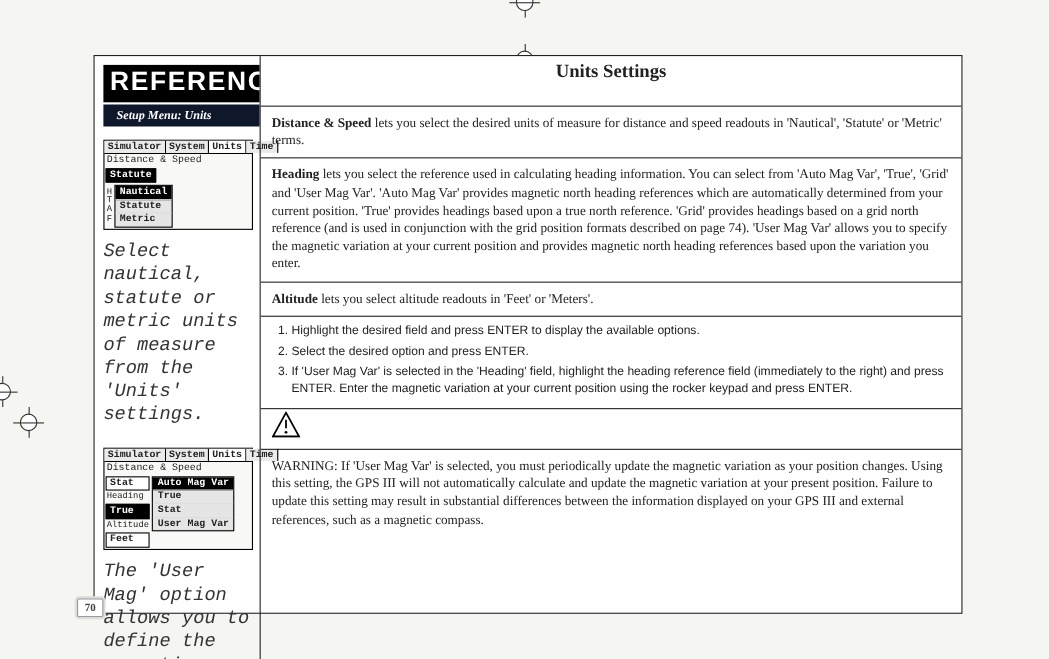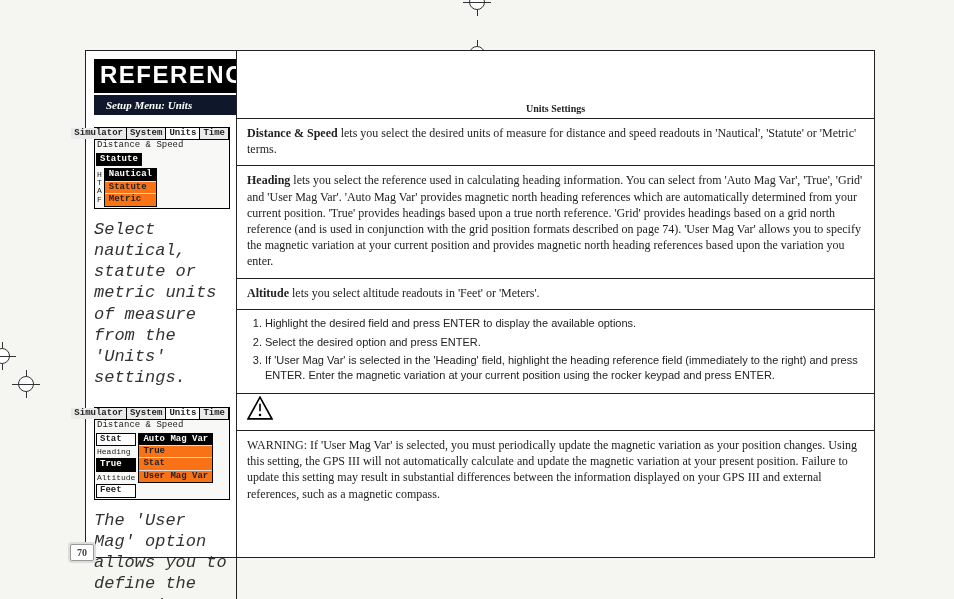--- a/index.html
+++ b/index.html
@@ -33,37 +33,37 @@
     background: #fff;
     display: grid;
     grid-template-columns: 150px 1fr;
   }
 
   .left-col { padding: 8px 0 8px 8px; display: flex; flex-direction: column; }
   .ref-block { background: #000; color: #fff; font-family: 'Arial Narrow', Arial, sans-serif; font-stretch: condensed; font-weight: 900; letter-spacing: 1.5px; font-size: 24px; padding: 2px 6px 4px; margin-bottom: 2px; }
   .submenu { background: #0f172a; color: #fff; font-style: italic; font-weight: bold; font-size: 11px; padding: 4px 12px; margin-bottom: 12px; }
 
   .screenshotbox { border: 1px solid #000; background: #f8f8f6; padding: 0; margin: 0 6px 10px 0; font-family: "Courier New", monospace; font-size: 9px; line-height: 1.05; }
-  .tabs { display: flex; border-bottom: 1px solid #000; justify-content: flex-end; }
+  .tabs { display: flex; border-bottom: 1px solid #000; }
   .tab { border-right: 1px solid #000; padding: 1px 3px; background: #eaeaea; font-weight: bold; }
   .tab.sel { background: #fff; }
   .scrow { display: flex; align-items: center; }
   .scrow .lab { font-size: 8px; padding: 1px 2px; }
   .field { border: 1px solid #000; padding: 1px 3px; margin: 1px; background: #fff; font-weight: bold; font-size: 9px; }
-  .menu { border: 1px solid #000; background: #f97316; display: flex; flex-direction: column; margin: 1px; }
+  .menu { border: 1px solid #000; background: #e5e5e5; display: flex; flex-direction: column; margin: 1px; }
   .menu .opt { padding: 1px 4px; border-bottom: 1px solid #ddd; font-weight: bold; font-size: 9px; }
   .menu .opt.hl { background: #000; color: #fff; }
   .menu .opt:last-child { border-bottom: none; }
 
   .caption { font-style: italic; font-size: 17px; line-height: 1.25; margin: 0 6px 18px 0; color: #333; font-family: Liberation Mono, monospace; }
 
   .pagenum { position: absolute; left: 70px; bottom: 38px; background: #fff; border: 1px solid #999; border-radius: 2px; padding: 2px 6px; font-size: 10px; font-weight: bold; color: #444; box-shadow: 0 0 0 2px #ddd; }
 
   .right-col { border-left: 1px solid #222; display: flex; flex-direction: column; }
-  .section-title { text-align: center; font-weight: bold; font-size: 10px; padding: 4px 0 4px; border-bottom: 1px solid #222; margin-top: 48px; }
+  .section-title { text-align: center; font-weight: bold; font-size: 17px; padding: 4px 0 21px; border-bottom: 1px solid #222; }
   .para { padding: 6px 10px 8px; font-size: 12px; line-height: 1.35; border-bottom: 1px solid #222; }
   .para .lead { font-weight: bold; }
   .noborder { border-bottom: none; }
   .steps { padding: 2px 10px 6px 28px; font-family: Arial, sans-serif; font-size: 11px; line-height: 1.35; border-bottom: 1px solid #222; }
   .steps li { margin: 4px 0; }
   .warnrow { padding: 2px 10px 6px; border-bottom: 1px solid #222; }
   .warnicon { display: inline-block; vertical-align: middle; }
   .warnicon svg { width: 26px; height: 24px; }
   .substep-head { font-weight: bold; padding: 6px 10px 0; font-size: 12px; }
 </style>

